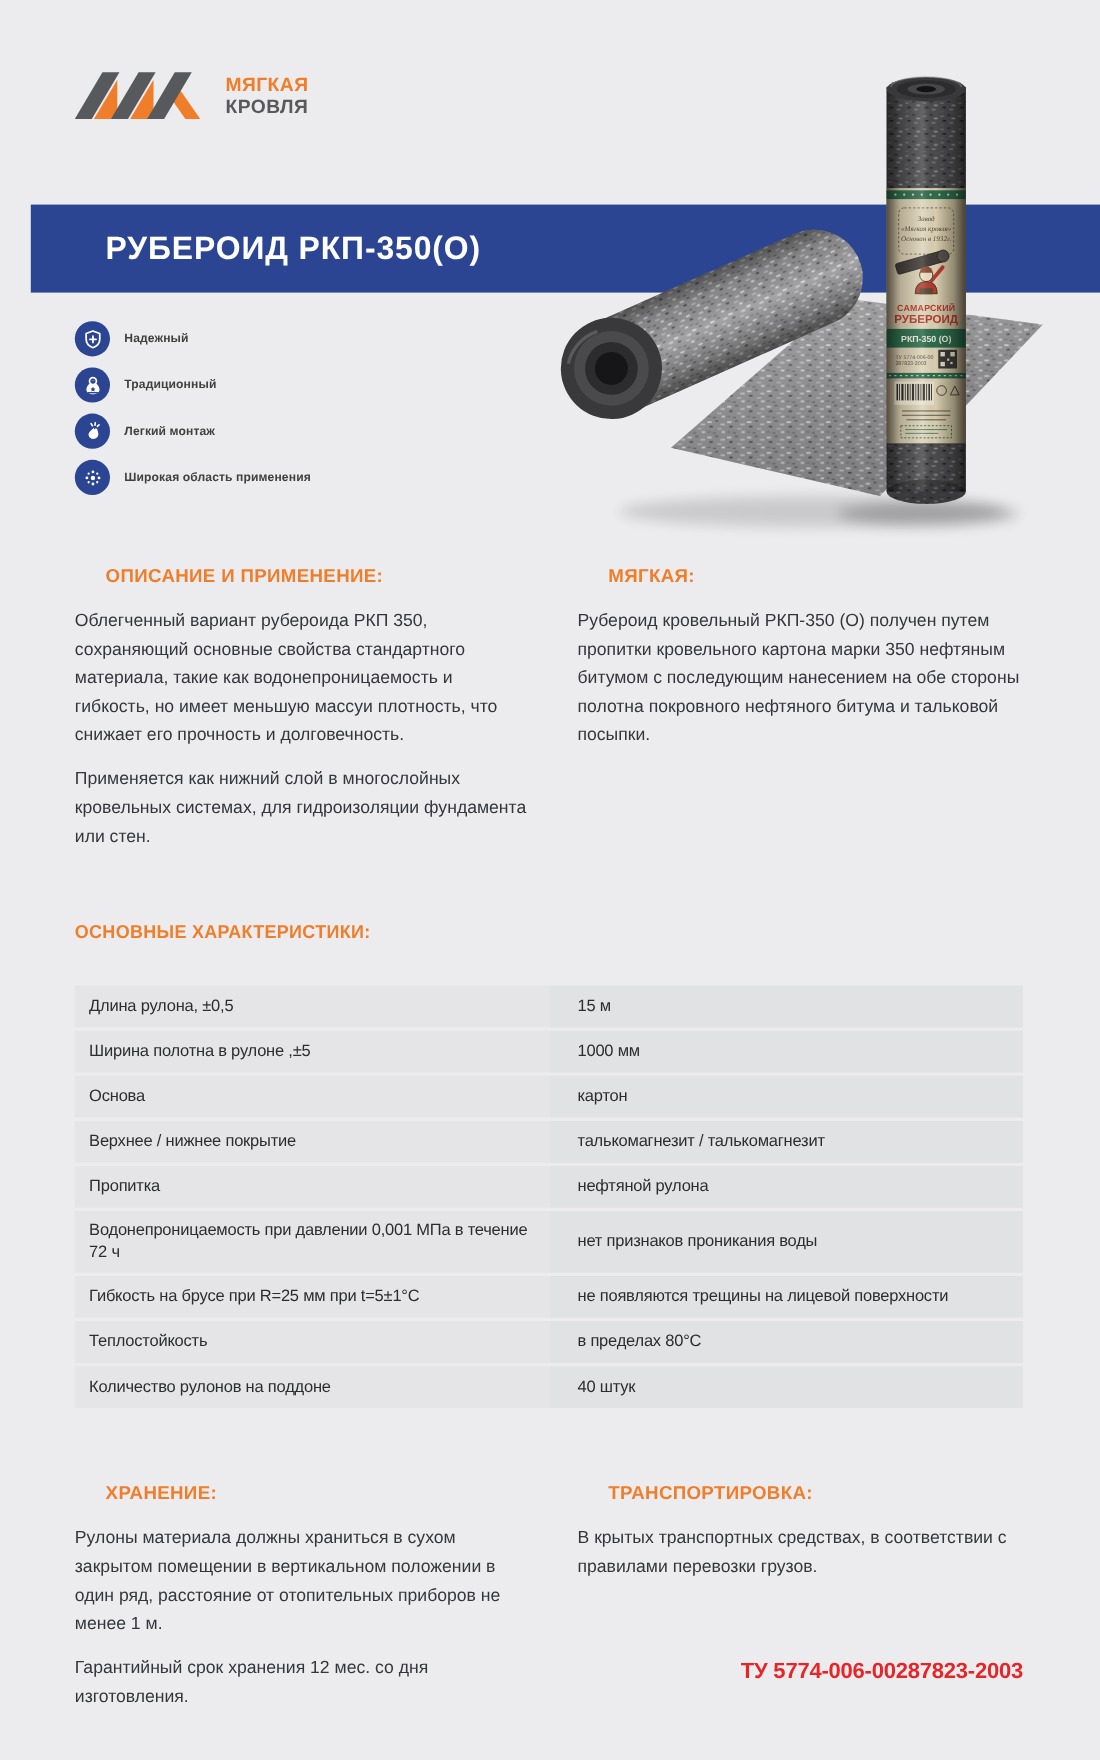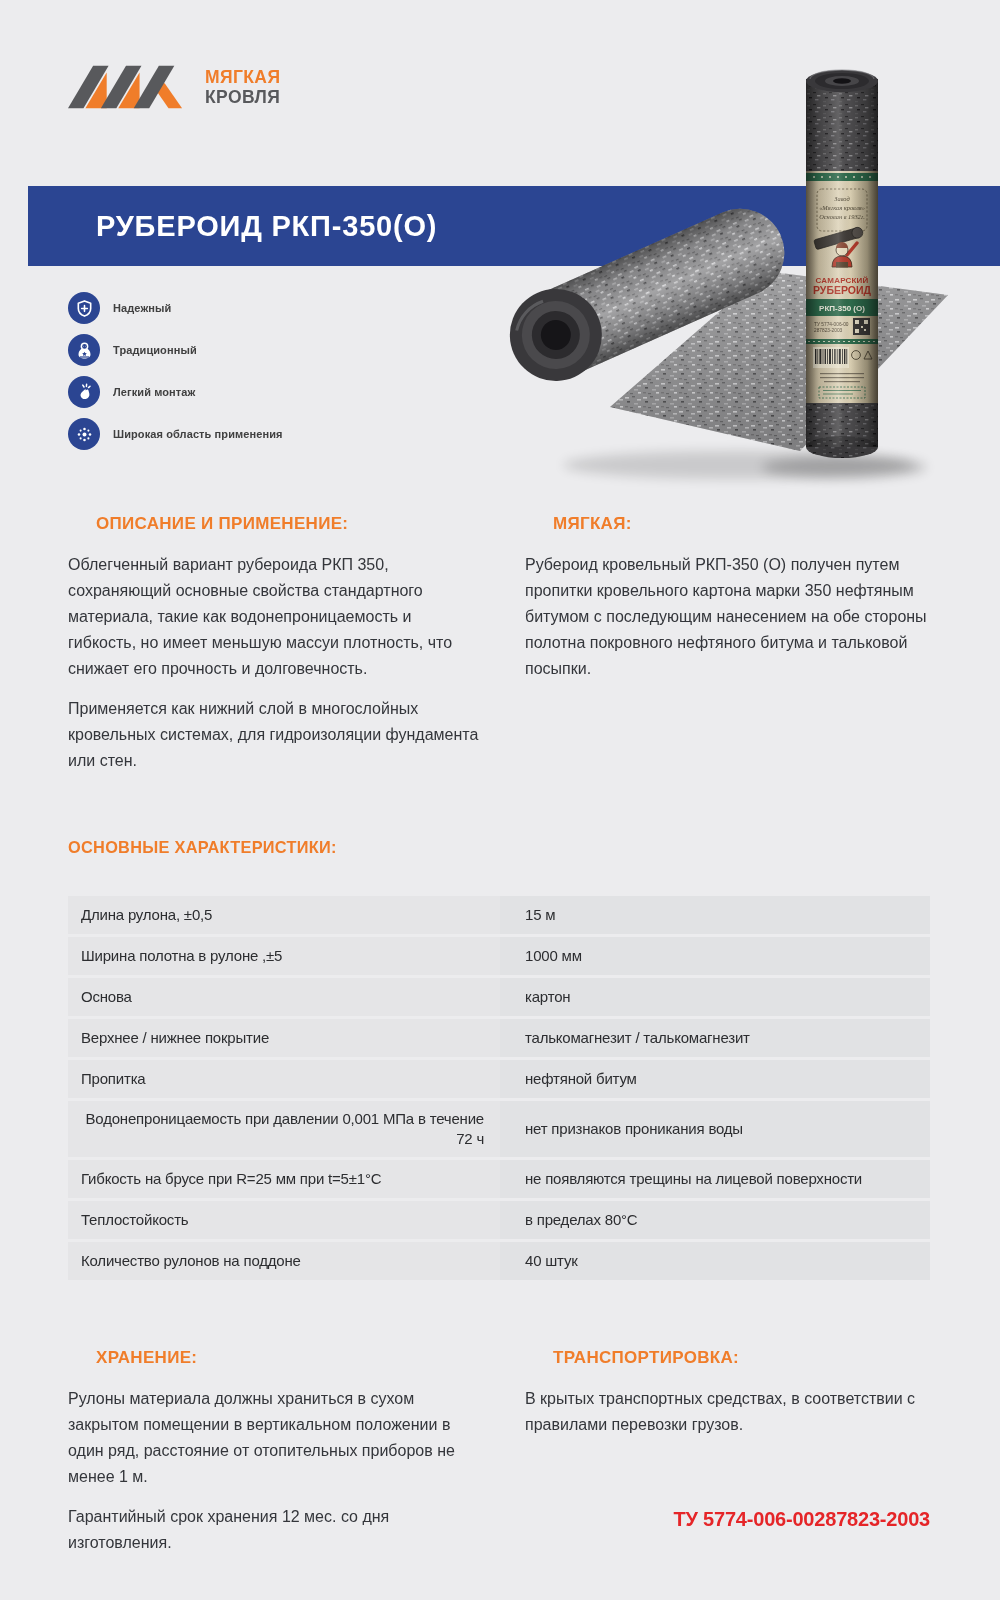--- a/index.html
+++ b/index.html
@@ -41,21 +41,21 @@
   .comp{left:525px;top:514px;}
   .store{left:68px;top:1348px;}
   .trans{left:525px;top:1348px;}
   
   .chars-h{position:absolute;left:68px;top:838px;display:inline-block;transform:scaleX(.96);transform-origin:left center;}
   .table{position:absolute;left:68px;top:896px;width:862px;display:flex;flex-direction:column;gap:3px;z-index:2;}
   .trow{display:flex;min-height:38px;}
   .trow.tall{min-height:56px;}
   .cell-l{width:432px;background:#e5e5e7;display:flex;align-items:center;padding:6px 16px 6px 13px;}
   .cell-r{flex:1;background:#e1e2e4;display:flex;align-items:center;padding:6px 12px 6px 25px;}
-  .table span{font-size:15px;line-height:20px;color:#2c2d30;letter-spacing:-.2px;text-align:right;}
+  .table span{font-size:15px;line-height:20px;color:#2c2d30;letter-spacing:-.2px;}
   
   .tu{position:absolute;top:1508px;right:70px;font-size:20px;font-weight:800;color:#e52528;letter-spacing:-.2px;white-space:nowrap;text-align:right;}
 </style>
 </head>
 <body>
 
 <div class="page">
 
   <header class="brand">
     <svg class="mono" viewBox="0 0 120 46" aria-hidden="true">
@@ -340,21 +340,21 @@
         </div>
       <div class="cell-r">
           <span>талькомагнезит / талькомагнезит</span>
         </div>
     </div>
     <div class="trow">
       <div class="cell-l">
           <span>Пропитка</span>
         </div>
       <div class="cell-r">
-          <span>нефтяной битум</span>
+          <span>нефтяной рулона</span>
         </div>
     </div>
     <div class="trow tall">
       <div class="cell-l">
           <span>Водонепроницаемость при давлении 0,001 МПа в течение 72 ч</span>
         </div>
       <div class="cell-r">
           <span>нет признаков проникания воды</span>
         </div>
     </div>

